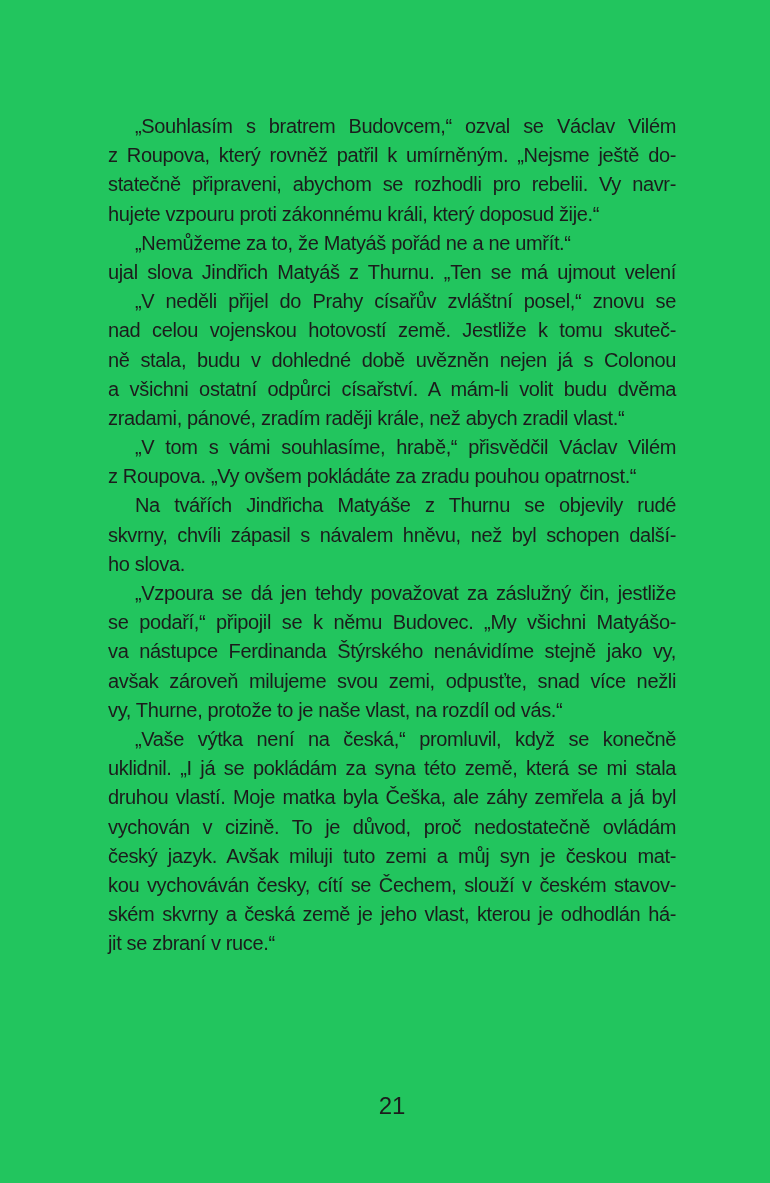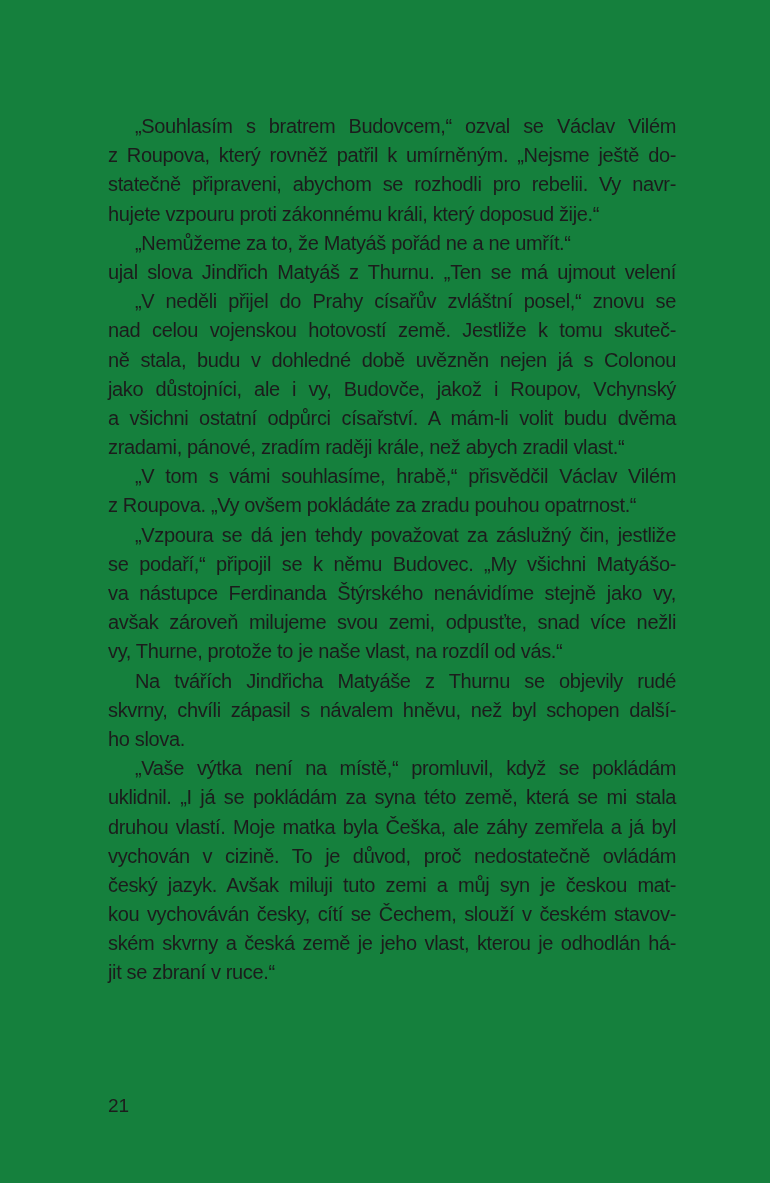--- a/index.html
+++ b/index.html
@@ -10,21 +10,21 @@
     width: 770px;
     height: 1183px;
     position: relative;
     background: #ffffff;
     font-family: "Liberation Sans", "DejaVu Sans", sans-serif;
     overflow: hidden;
   }
   .book-page {
     position: absolute;
     inset: 0;
-    background: #15803d;
+    background: #22c55e;
   }
   .text-block {
     position: absolute;
     left: 108px;
     top: 112px;
     width: 568px;
     color: #1c1c1c;
     font-size: 20px;
     line-height: 29.18px;
     letter-spacing: -0.35px;
@@ -42,23 +42,23 @@
     text-align-last: left;
   }
   .line.para-start {
     text-indent: 27px;
   }
   .folio {
     position: absolute;
     left: 108px;
     top: 1094px;
     width: 568px;
-    text-align: left;
+    text-align: center;
     color: #1c1c1c;
-    font-size: 19px;
+    font-size: 24px;
     line-height: 24px;
   }
 </style>
 </head>
 <body style="background: rgb(255, 255, 255);">
 
 <div class="book-page">
   <div class="text-block" style="color: rgb(28, 28, 28);">
       <div class="paragraph">
         <div class="line para-start">„Souhlasím s bratrem Budovcem,“ ozval se Václav Vilém</div>
@@ -67,42 +67,41 @@
         <div class="line para-end">hujete vzpouru proti zákonnému králi, který doposud žije.“</div>
       </div>
       <div class="paragraph">
         <div class="line para-start para-end">„Nemůžeme za to, že Matyáš pořád ne a ne umřít.“</div>
       </div>
       <div class="paragraph">
         <div class="line">ujal slova Jindřich Matyáš z Thurnu. „Ten se má ujmout velení</div>
         <div class="line para-start">„V neděli přijel do Prahy císařův zvláštní posel,“ znovu se</div>
         <div class="line">nad celou vojenskou hotovostí země. Jestliže k tomu skuteč-</div>
         <div class="line">ně stala, budu v dohledné době uvězněn nejen já s Colonou</div>
-        <div class="line">jako důstojníci, ale i vy, Budovče, jakož i Roupov, Vchynský</div>
         <div class="line">a všichni ostatní odpůrci císařství. A mám-li volit budu dvěma</div>
         <div class="line para-end">zradami, pánové, zradím raději krále, než abych zradil vlast.“</div>
       </div>
       <div class="paragraph">
         <div class="line para-start">„V tom s vámi souhlasíme, hrabě,“ přisvědčil Václav Vilém</div>
         <div class="line para-end">z Roupova. „Vy ovšem pokládáte za zradu pouhou opatrnost.“</div>
+      </div>
+      <div class="paragraph">
+        <div class="line para-start">Na tvářích Jindřicha Matyáše z Thurnu se objevily rudé</div>
+        <div class="line">skvrny, chvíli zápasil s návalem hněvu, než byl schopen další-</div>
+        <div class="line para-end">ho slova.</div>
       </div>
       <div class="paragraph">
         <div class="line para-start">„Vzpoura se dá jen tehdy považovat za záslužný čin, jestliže</div>
         <div class="line">se podaří,“ připojil se k němu Budovec. „My všichni Matyášo-</div>
         <div class="line">va nástupce Ferdinanda Štýrského nenávidíme stejně jako vy,</div>
         <div class="line">avšak zároveň milujeme svou zemi, odpusťte, snad více nežli</div>
         <div class="line para-end">vy, Thurne, protože to je naše vlast, na rozdíl od vás.“</div>
       </div>
       <div class="paragraph">
-        <div class="line para-start">Na tvářích Jindřicha Matyáše z Thurnu se objevily rudé</div>
-        <div class="line">skvrny, chvíli zápasil s návalem hněvu, než byl schopen další-</div>
-        <div class="line para-end">ho slova.</div>
-      </div>
-      <div class="paragraph">
-        <div class="line para-start">„Vaše výtka není na místě,“ promluvil, když se pokládám</div>
+        <div class="line para-start">„Vaše výtka není na česká,“ promluvil, když se konečně</div>
         <div class="line">uklidnil. „I já se pokládám za syna této země, která se mi stala</div>
         <div class="line">druhou vlastí. Moje matka byla Češka, ale záhy zemřela a já byl</div>
         <div class="line">vychován v cizině. To je důvod, proč nedostatečně ovládám</div>
         <div class="line">český jazyk. Avšak miluji tuto zemi a můj syn je českou mat-</div>
         <div class="line">kou vychováván česky, cítí se Čechem, slouží v českém stavov-</div>
         <div class="line">ském skvrny a česká země je jeho vlast, kterou je odhodlán há-</div>
         <div class="line para-end">jit se zbraní v ruce.“</div>
       </div>
     </div>
   <div class="folio">21</div>

